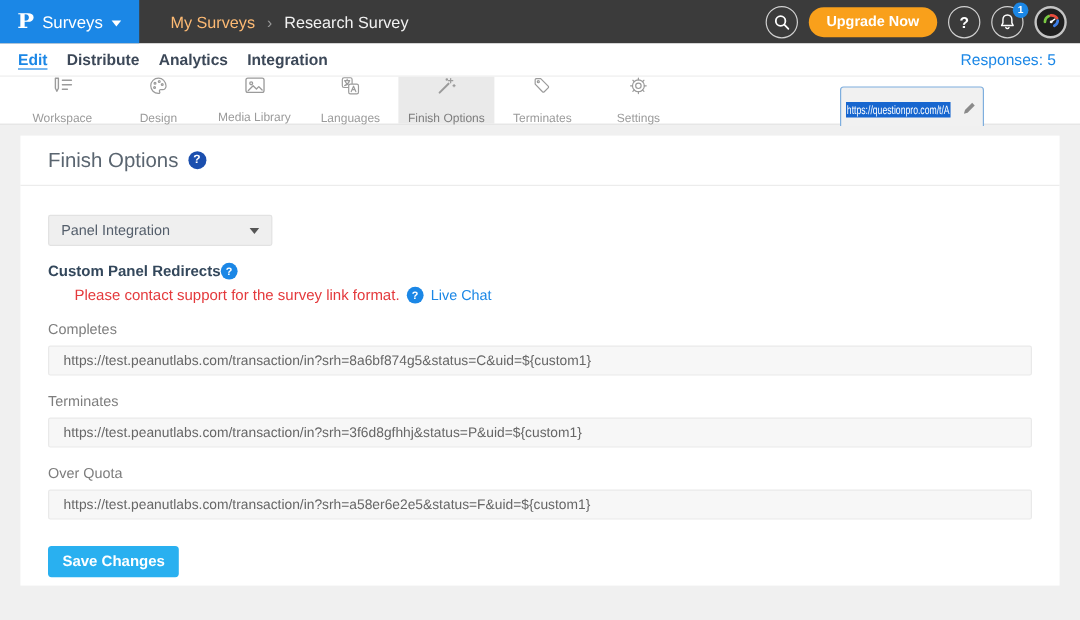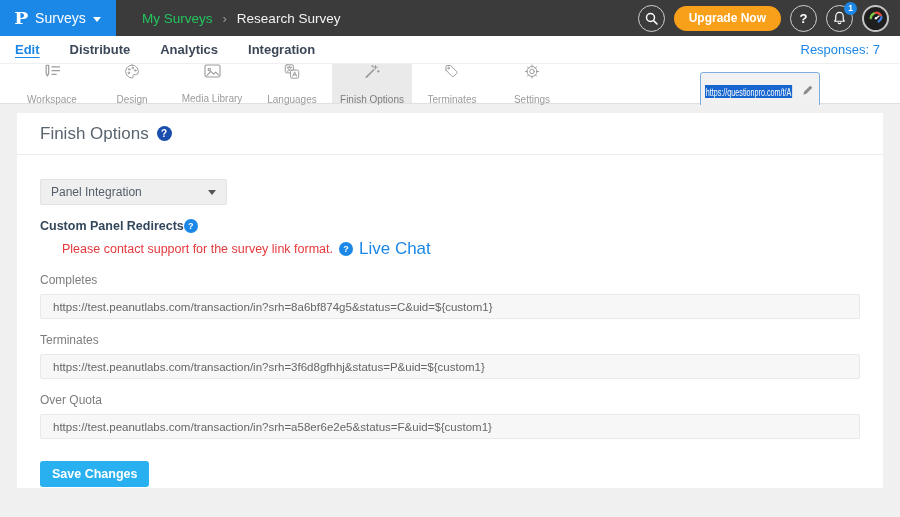--- a/index.html
+++ b/index.html
@@ -6,34 +6,34 @@
   html,body { width:900px; height:517px; overflow:hidden; }
   body { font-family:"Liberation Sans", sans-serif; background:#f0f0f0; position:relative; }
 
   
   .topbar { height:36px; background:#3b3b3b; display:flex; align-items:center; position:relative; }
   .brand { width:116px; height:36px; background:#1b87e6; display:flex; align-items:center; justify-content:center; gap:7px; cursor:pointer; }
   .brand .logo { color:#fff; font-weight:bold; font-size:17px; font-family:"DejaVu Serif", serif; transform:scaleX(1.1); }
   .brand .brand-label { color:#fff; font-size:14px; }
   .caret-down { width:0; height:0; border-left:4px solid transparent; border-right:4px solid transparent; border-top:5px solid #fff; margin-top:2px; }
   .breadcrumb { display:flex; align-items:center; gap:10px; margin-left:26px; font-size:13.5px; }
-  .bc-parent { color:#22c55e; cursor:pointer; text-decoration:none;text-align:center; }
+  .bc-parent { color:#fdba74; cursor:pointer; text-decoration:none;text-align:center; }
   .bc-sep { color:#9a9a9a; font-size:13px; }
   .bc-current { color:#f2f2f2; }
   .topbar-right { margin-left:auto; display:flex; align-items:center; gap:9px; padding-right:11px; }
   .circle-btn { width:27px; height:27px; border-radius:50%; border:1.5px solid #d0d0d0; display:flex; align-items:center; justify-content:center; cursor:pointer; position:relative; color:#fff; background:transparent; }
   .circle-btn svg { display:block; }
   .help-q { color:#fff; font-size:13px; font-weight:bold; }
   .upgrade-btn { height:25px; border:none; border-radius:13px; background:#f9a01b; color:#fff; font-weight:bold; font-size:12px; padding:0 15px; cursor:pointer; font-family:"Liberation Sans", sans-serif; }
   .badge { position:absolute; top:-4px; right:-5px; min-width:13px; height:13px; border-radius:7px; background:#1b87e6; color:#fff; font-size:8.5px; display:flex; align-items:center; justify-content:center; font-weight:bold; }
   .avatar { width:27px; height:27px; border-radius:50%; border:2px solid #c4c4c4; background:#1f1f1f; display:flex; align-items:center; justify-content:center; cursor:pointer; }
 
   
   .navrow { height:27px; background:#fff; display:flex; align-items:center; padding:0 20px 0 15px; }
-  .tabs { display:flex; gap:30px; }
+  .tabs { display:flex; gap:16px; }
   .tab { font-size:13px; font-weight:600; color:#3c4858; text-decoration:none; cursor:pointer; }
   .tab.active { color:#1b87e6; text-decoration:underline; text-underline-offset:3px; }
   .responses { margin-left:auto; color:#1b87e6; font-size:13px; }
 
   
   .toolbar { height:41px; background:#fff; border-top:1px solid #f0f0f0; border-bottom:1px solid #e0e0e0; display:flex; align-items:stretch; position:relative; padding-left:12px; }
   .tool-item { width:80px; display:flex; flex-direction:column; align-items:center; justify-content:center; gap:14px; cursor:pointer; }
   .tool-item.active { background:#eaeaea; }
   .tool-icon { height:18px; display:flex; align-items:flex-end; justify-content:center; }
   .tool-icon svg { stroke:#9b9b9b; fill:none; stroke-width:1.4; stroke-linecap:round; stroke-linejoin:round; }
@@ -58,21 +58,21 @@
 
   .select { margin-top:24px; width:187px; height:26px; background:#efefef; border:1px solid #e2e2e2; border-radius:2px; display:flex; align-items:center; padding:0 10px; cursor:pointer; }
   .select .sel-label { font-size:12px; color:#545e6b; }
   .sel-caret { margin-left:auto; width:0; height:0; border-left:4px solid transparent; border-right:4px solid transparent; border-top:5px solid #555; }
 
   .section-row { margin-top:14px; display:flex; align-items:center; gap:0; }
   .section-label { font-size:12.5px; font-weight:bold; color:#33475b; }
   .section-row .help-dot, .notice-row .help-dot { width:14px; height:14px; font-size:9px; }
   .notice-row { margin-top:6px; display:flex; align-items:center; gap:6px;margin-left:22px; }
   .notice { font-size:12.5px; color:#e4393c; }
-  .live-chat { font-size:17px; color:#1b87e6; text-decoration:none; cursor:pointer; }
+  .live-chat { font-size:12px; color:#1b87e6; text-decoration:none; cursor:pointer; }
 
   .field { margin-top:14px; }
   .field-label { font-size:12px; color:#7d7d7d; display:block; }
   .field-input { margin-top:7px; height:25px; background:#f7f7f7; border:1px solid #e9e9e9; border-radius:2px; display:flex; align-items:center; padding:0 12px; font-size:11.5px; color:#666; white-space:nowrap; overflow:hidden; cursor:text; }
 
   .save-btn { margin-top:22px; height:26px; background:#29b0f0; border:none; border-radius:3px; color:#fff; font-size:12.5px; font-weight:bold; padding:0 12px; cursor:pointer; font-family:"Liberation Sans", sans-serif; }
 </style>
 </head>
 <body>
 
@@ -123,21 +123,21 @@
   </div>
 </header>
 
 <div class="navrow">
   <div class="tabs">
     <a class="tab active">Edit</a>
     <a class="tab">Distribute</a>
     <a class="tab">Analytics</a>
     <a class="tab">Integration</a>
   </div>
-  <div class="responses">Responses: 7</div>
+  <div class="responses">Responses: 5</div>
 </div>
 
 <div class="toolbar">
   <div class="tool-item">
     <span class="tool-icon">
       <svg width="20" height="17" viewBox="0 0 24 20">
           <path d="M5 2.5h3v10l-1.5 3-1.5-3z"></path>
           <line x1="12" y1="4.5" x2="21" y2="4.5"></line>
           <line x1="12" y1="9" x2="21" y2="9"></line>
           <line x1="12" y1="13.5" x2="17" y2="13.5"></line>

